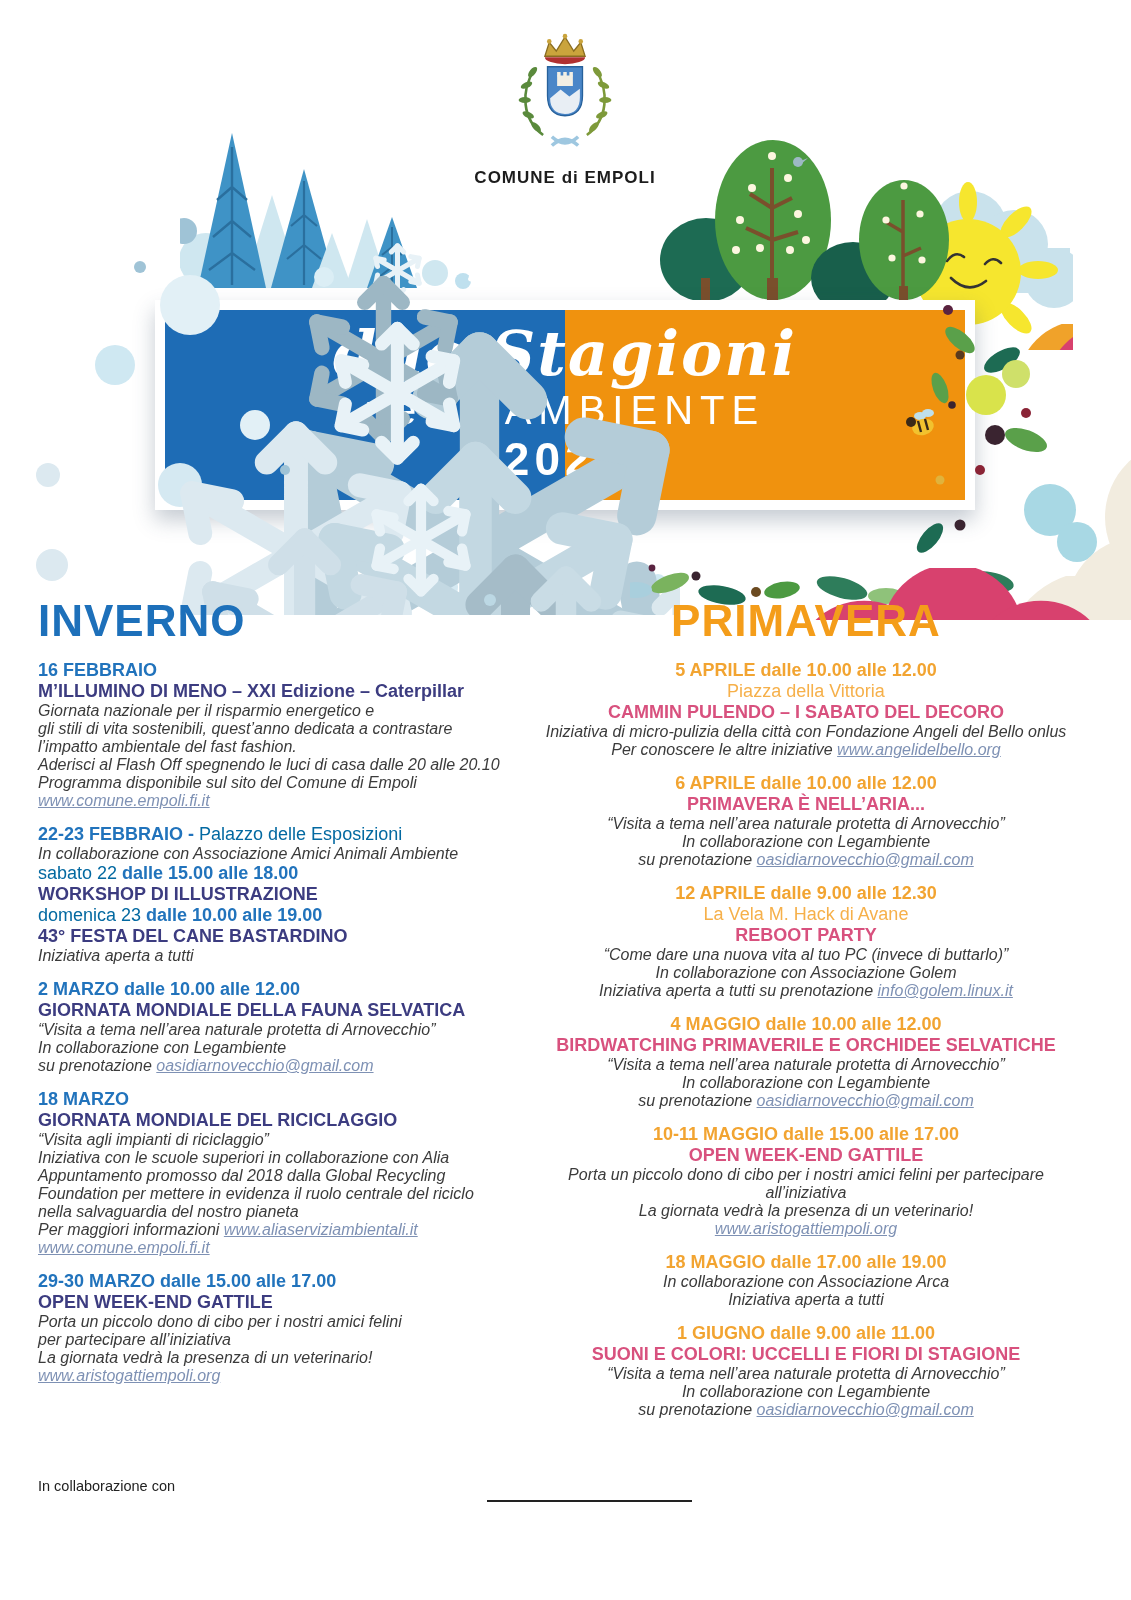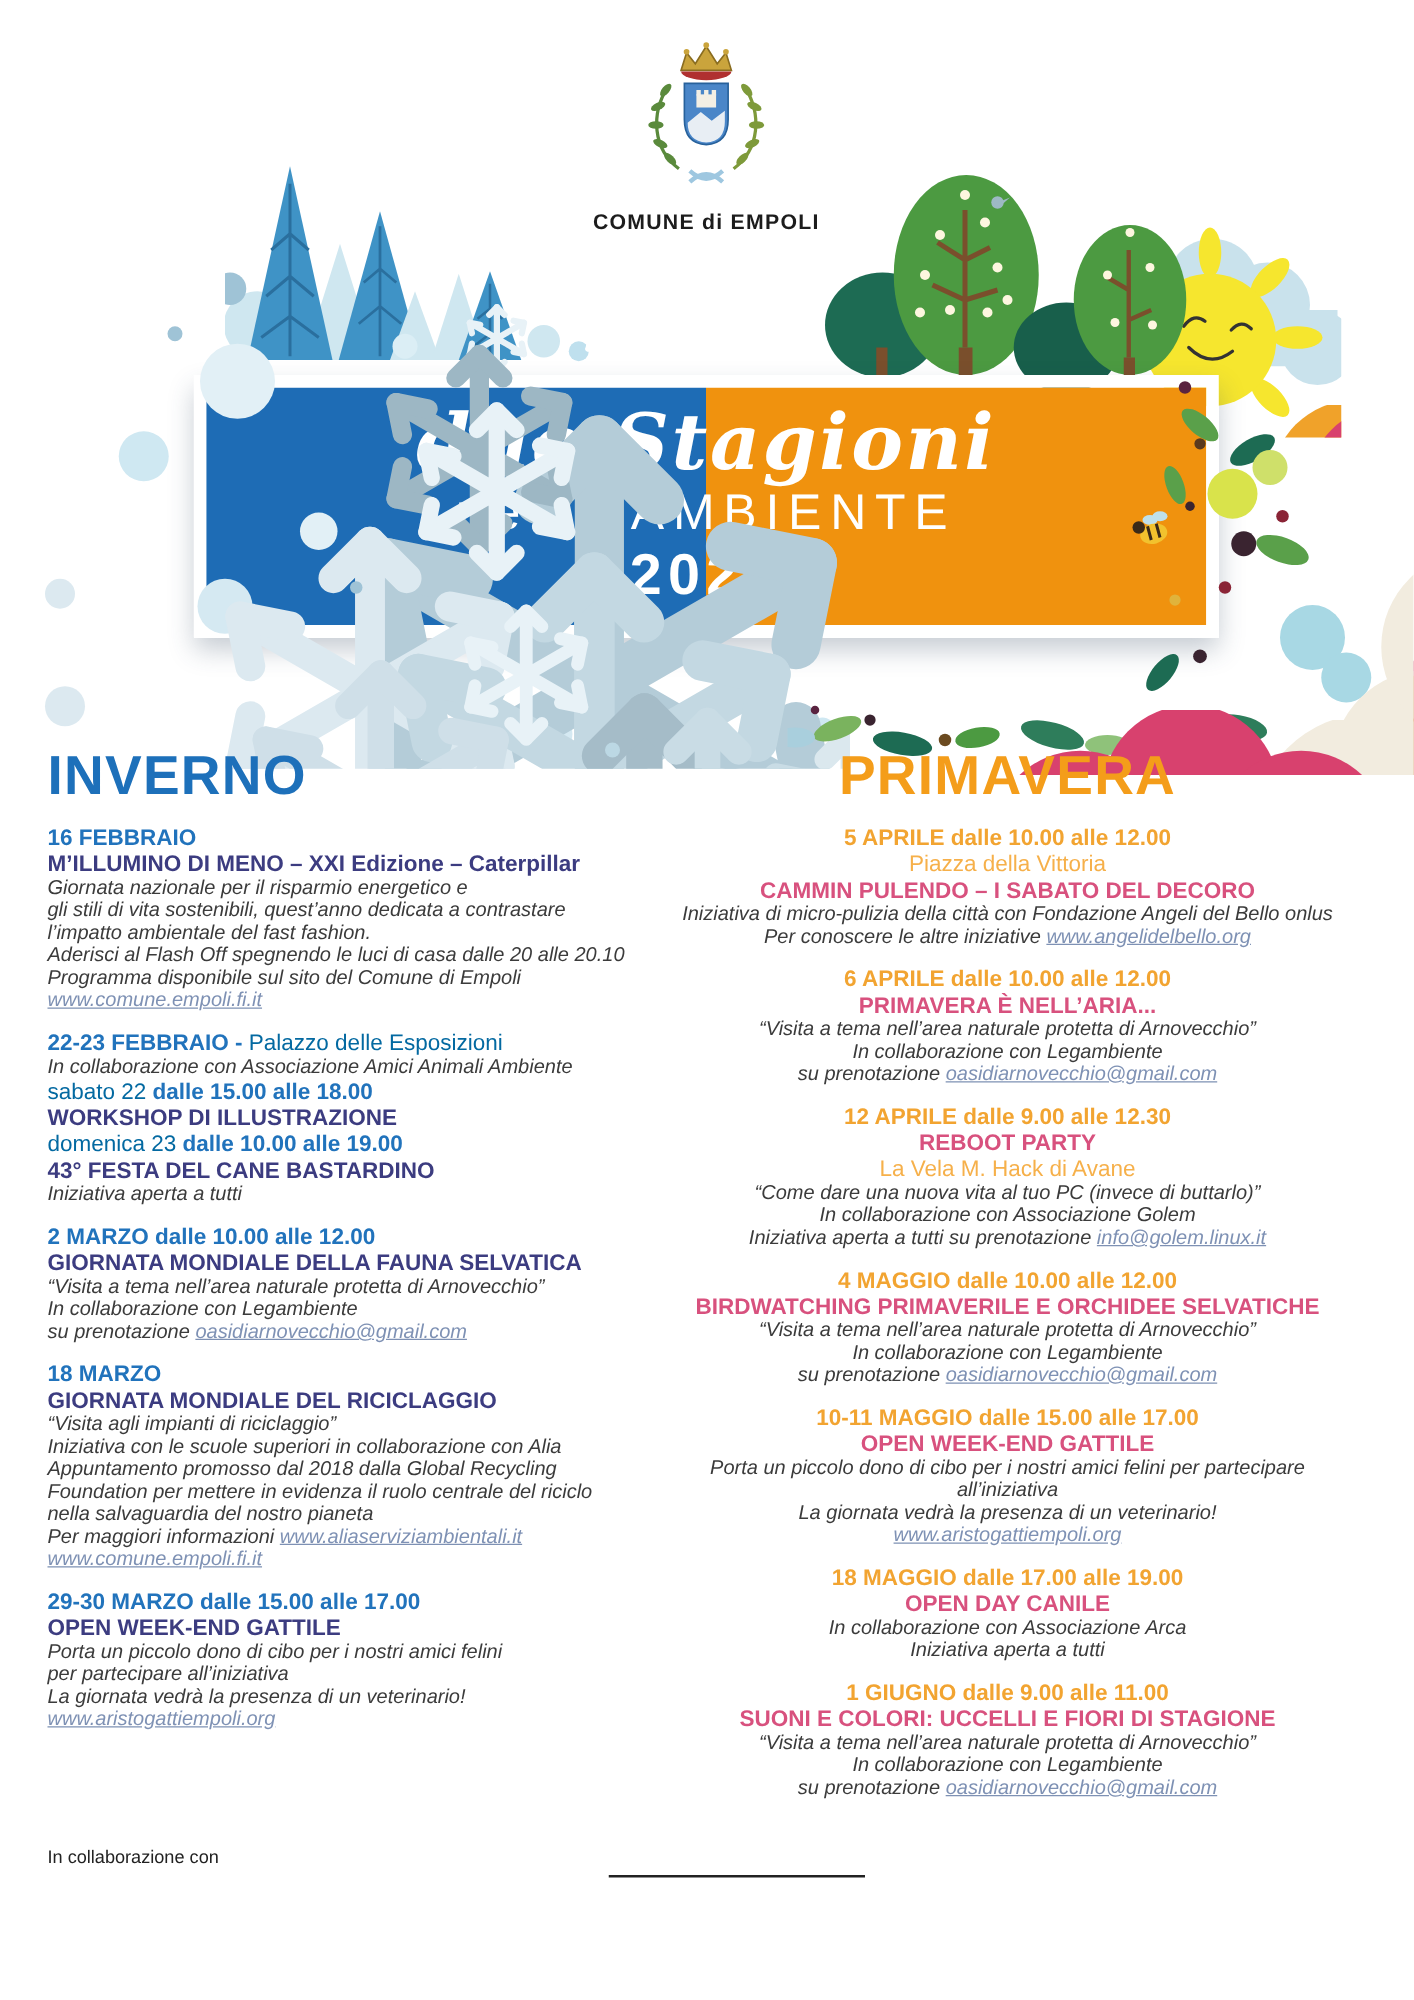--- a/index.html
+++ b/index.html
@@ -375,22 +375,22 @@
         </div>
         <div class="event">
           <div class="line"><span class="t-date">6 APRILE dalle 10.00 alle 12.00</span></div>
           <div class="line"><span class="t-title">PRIMAVERA È NELL’ARIA...</span></div>
           <div class="line"><span class="t-body">“Visita a tema nell’area naturale protetta di Arnovecchio”</span></div>
           <div class="line"><span class="t-body">In collaborazione con Legambiente</span></div>
           <div class="line"><span class="t-body">su prenotazione </span><span class="t-link">oasidiarnovecchio@gmail.com</span></div>
         </div>
         <div class="event">
           <div class="line"><span class="t-date">12 APRILE dalle 9.00 alle 12.30</span></div>
+          <div class="line"><span class="t-venue">La Vela M. Hack di Avane</span></div>
           <div class="line"><span class="t-title">REBOOT PARTY</span></div>
-          <div class="line"><span class="t-venue">La Vela M. Hack di Avane</span></div>
           <div class="line"><span class="t-body">“Come dare una nuova vita al tuo PC (invece di buttarlo)”</span></div>
           <div class="line"><span class="t-body">In collaborazione con Associazione Golem</span></div>
           <div class="line"><span class="t-body">Iniziativa aperta a tutti su prenotazione </span><span class="t-link">info@golem.linux.it</span></div>
         </div>
         <div class="event">
           <div class="line"><span class="t-date">4 MAGGIO dalle 10.00 alle 12.00</span></div>
           <div class="line"><span class="t-title">BIRDWATCHING PRIMAVERILE E ORCHIDEE SELVATICHE</span></div>
           <div class="line"><span class="t-body">“Visita a tema nell’area naturale protetta di Arnovecchio”</span></div>
           <div class="line"><span class="t-body">In collaborazione con Legambiente</span></div>
           <div class="line"><span class="t-body">su prenotazione </span><span class="t-link">oasidiarnovecchio@gmail.com</span></div>
@@ -398,21 +398,20 @@
         <div class="event">
           <div class="line"><span class="t-date">10-11 MAGGIO dalle 15.00 alle 17.00</span></div>
           <div class="line"><span class="t-title">OPEN WEEK-END GATTILE</span></div>
           <div class="line"><span class="t-body">Porta un piccolo dono di cibo per i nostri amici felini per partecipare</span></div>
           <div class="line"><span class="t-body">all’iniziativa</span></div>
           <div class="line"><span class="t-body">La giornata vedrà la presenza di un veterinario!</span></div>
           <div class="line"><span class="t-link">www.aristogattiempoli.org</span></div>
         </div>
         <div class="event">
           <div class="line"><span class="t-date">18 MAGGIO dalle 17.00 alle 19.00</span></div>
-          <div class="line"><span class="t-title">OPEN DAY CANILE</span></div>
           <div class="line"><span class="t-body">In collaborazione con Associazione Arca</span></div>
           <div class="line"><span class="t-body">Iniziativa aperta a tutti</span></div>
         </div>
         <div class="event">
           <div class="line"><span class="t-date">1 GIUGNO dalle 9.00 alle 11.00</span></div>
           <div class="line"><span class="t-title">SUONI E COLORI: UCCELLI E FIORI DI STAGIONE</span></div>
           <div class="line"><span class="t-body">“Visita a tema nell’area naturale protetta di Arnovecchio”</span></div>
           <div class="line"><span class="t-body">In collaborazione con Legambiente</span></div>
           <div class="line"><span class="t-body">su prenotazione </span><span class="t-link">oasidiarnovecchio@gmail.com</span></div>
         </div>

